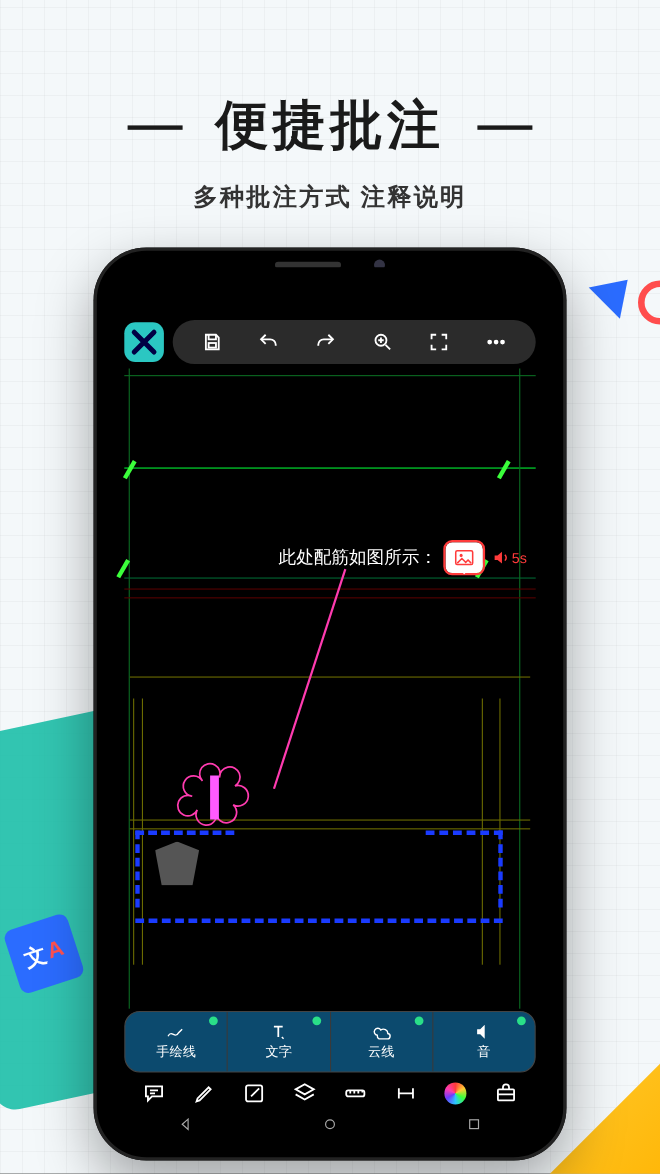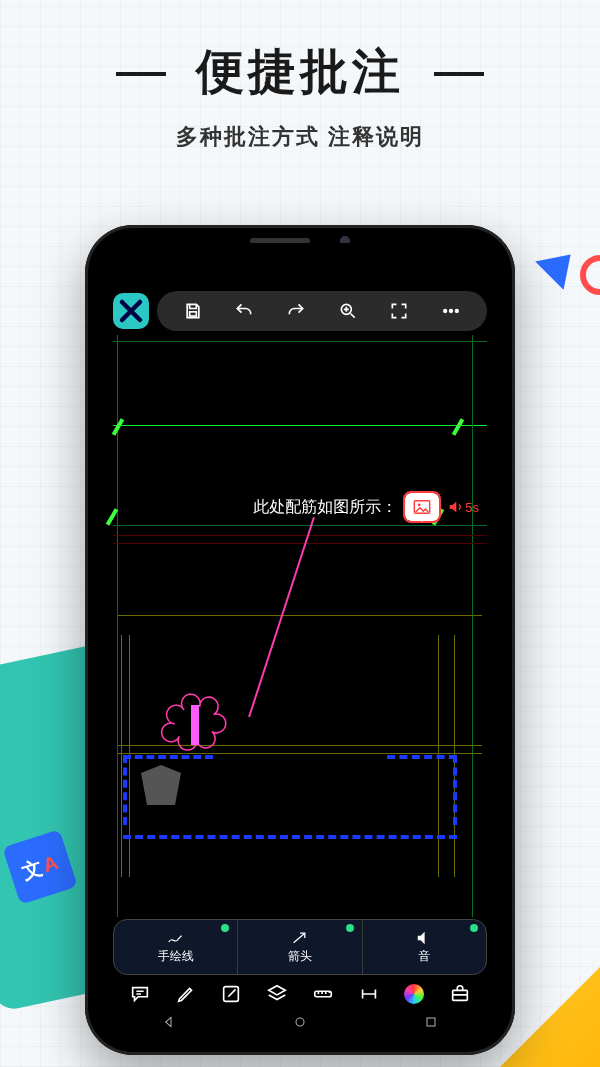--- a/index.html
+++ b/index.html
@@ -10,21 +10,21 @@
     font-family: -apple-system, "PingFang SC", sans-serif;
     overflow: hidden;
   }
   
   .bg {
     position: absolute; inset: 0;
     background:
       repeating-linear-gradient(0deg, rgba(0,0,0,0.03) 0 1px, transparent 1px 20px),
       repeating-linear-gradient(90deg, rgba(0,0,0,0.03) 0 1px, transparent 1px 20px);
   }
-  .header { position: relative; text-align: center; padding-top: 40px; }
+  .header { position: relative; text-align: center; padding-top: 82px; }
   .header .title {
     font-size: 48px; font-weight: 800; color: #1a1a1a; letter-spacing: 4px;
     display: inline-block; position: relative;
   }
   .header .title::before, .header .title::after {
     content: ""; position: absolute; top: 50%; width: 50px; height: 4px; background: #1a1a1a;
   }
   .header .title::before { left: -80px; }
   .header .title::after  { right: -80px; }
   .header .subtitle { font-size: 22px; color: #333; margin-top: 18px; letter-spacing: 2px; font-weight: bold; }
@@ -94,21 +94,21 @@
   .cloud { position:absolute; width:80px; height:70px; }
   .cloud svg { width:100%; height:100%; }
   .pinkbar { position:absolute; width:8px; height:40px; background:#ff5bff; }
   .photo-thumb { position:absolute; width:40px; height:40px; background:#555; border-radius:4px;
     clip-path: polygon(15% 100%, 0 20%, 50% 0, 100% 20%, 85% 100%); }
 
   .bluedash { position:absolute; border:4px dashed #1a3bff; }
 
   
   .annobar { position:absolute; left:10px; right:10px; bottom:62px; height:56px;
-    background:#0f172a; border:1px solid #444; border-radius:14px;
+    background:#0c4a6e; border:1px solid #444; border-radius:14px;
     display:flex; align-items:stretch; overflow:hidden; }
   .annobar .cell { flex:1; display:flex; flex-direction:column; align-items:center; justify-content:center;
     gap:2px; border-right:1px solid #3a3a3a; position:relative; color:#fff; font-size:12px; }
   .annobar .cell:last-child { border-right:none; }
   .annobar .cell .dot { position:absolute; top:4px; right:8px; width:8px; height:8px; border-radius:50%; background:#2adf88; }
   .annobar svg { width:20px; height:16px; stroke:#fff; fill:none; stroke-width:1.6; }
 
   
   .mainbar { position:absolute; left:0; right:0; bottom:26px; height:34px;
     display:flex; justify-content:space-around; align-items:center; padding:0 14px; }
@@ -254,24 +254,31 @@
       <div class="cell">
         <span class="dot"></span>
         <svg viewBox="0 0 24 20">
             <path d="M3 15c4-8 8 4 12-4l4-4"></path>
           </svg>
         <span>手绘线</span>
       </div>
       <div class="cell">
         <span class="dot"></span>
         <svg viewBox="0 0 24 20">
-            <path d="M4 16L18 4"></path>
-            <path d="M12 4h6v6"></path>
-          </svg>
-        <span>箭头</span>
+            <path d="M12 4v12M7 4h10" stroke-width="2"></path>
+            <path d="M16 16l2 2"></path>
+          </svg>
+        <span>文字</span>
+      </div>
+      <div class="cell">
+        <span class="dot"></span>
+        <svg viewBox="0 0 24 20">
+            <path d="M7 14a4 4 0 114-6 5 5 0 018 4 3 3 0 01-1 6H9a4 4 0 01-2-4z"></path>
+          </svg>
+        <span>云线</span>
       </div>
       <div class="cell">
         <span class="dot"></span>
         <svg viewBox="0 0 24 20">
             <path d="M5 8v4h3l4 4V4l-4 4H5z" fill="#fff"></path>
           </svg>
         <span>音</span>
       </div>
     </div>
 

